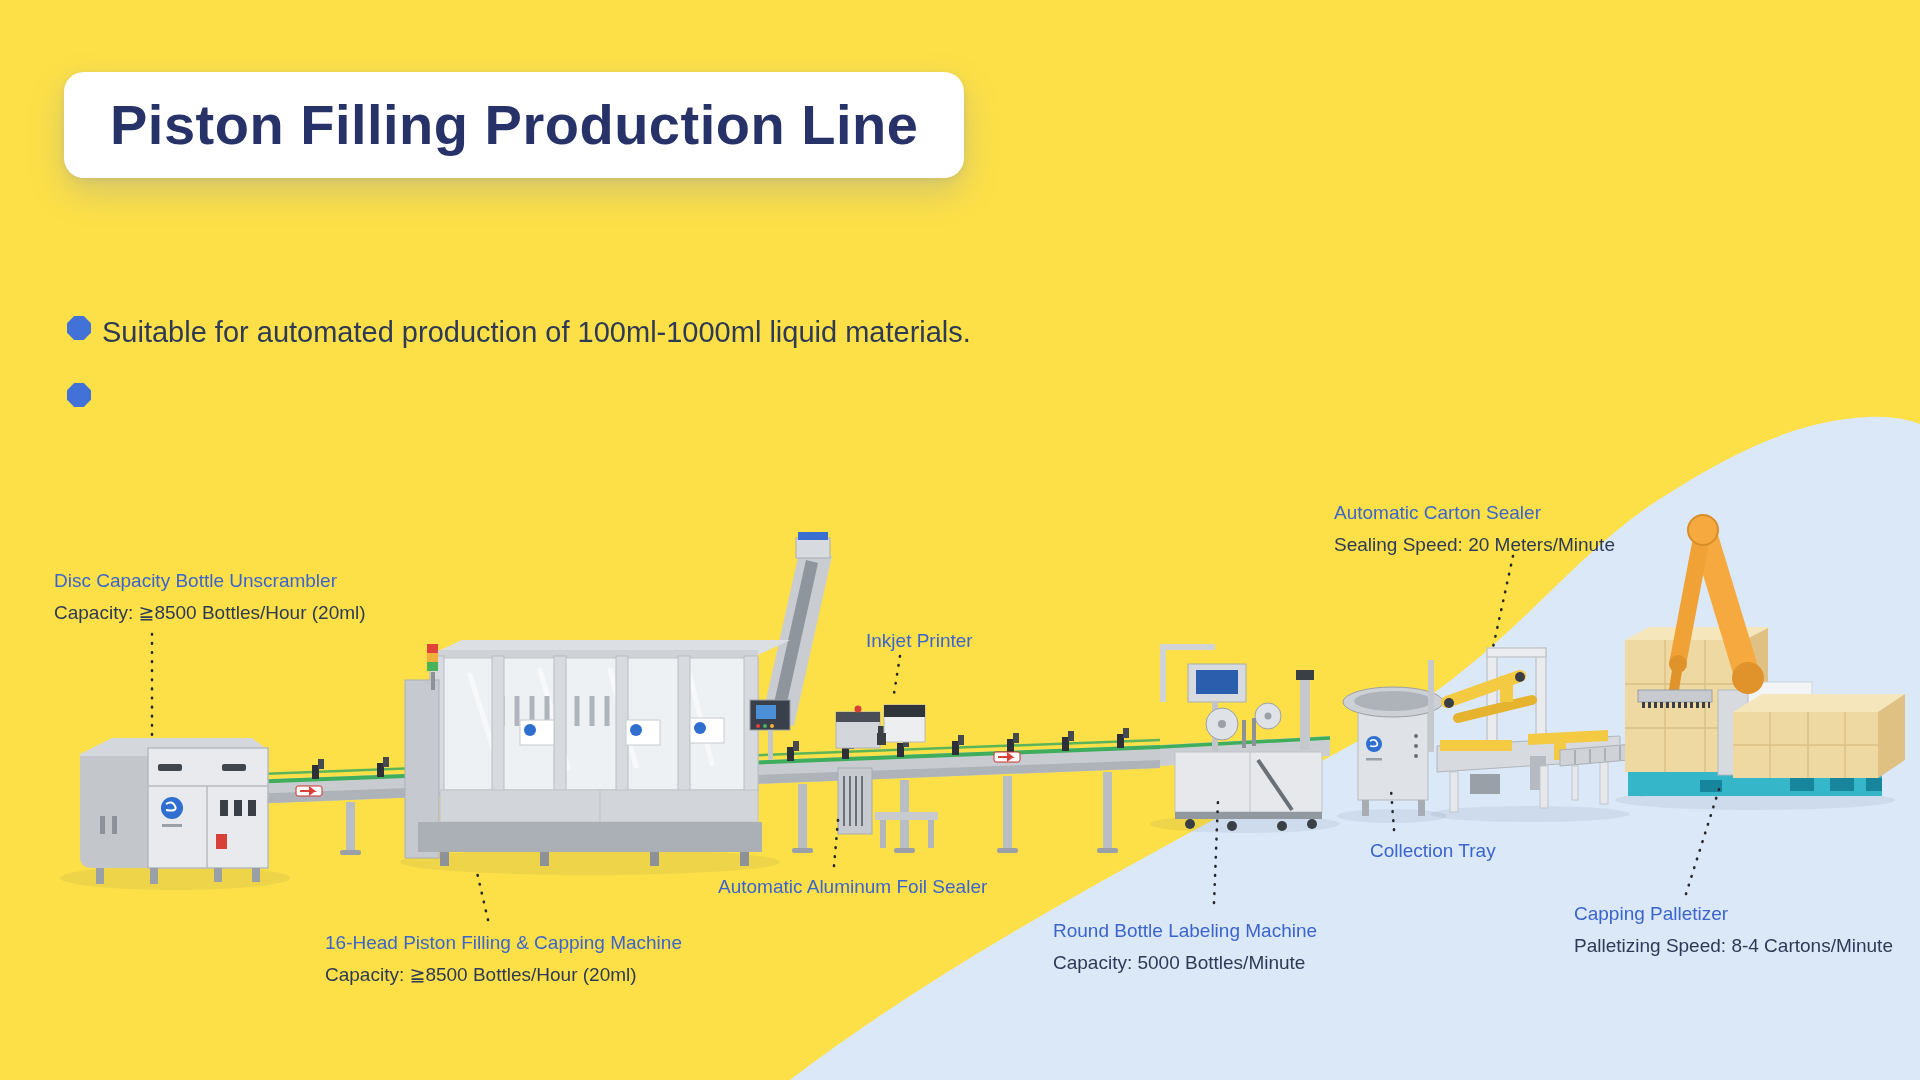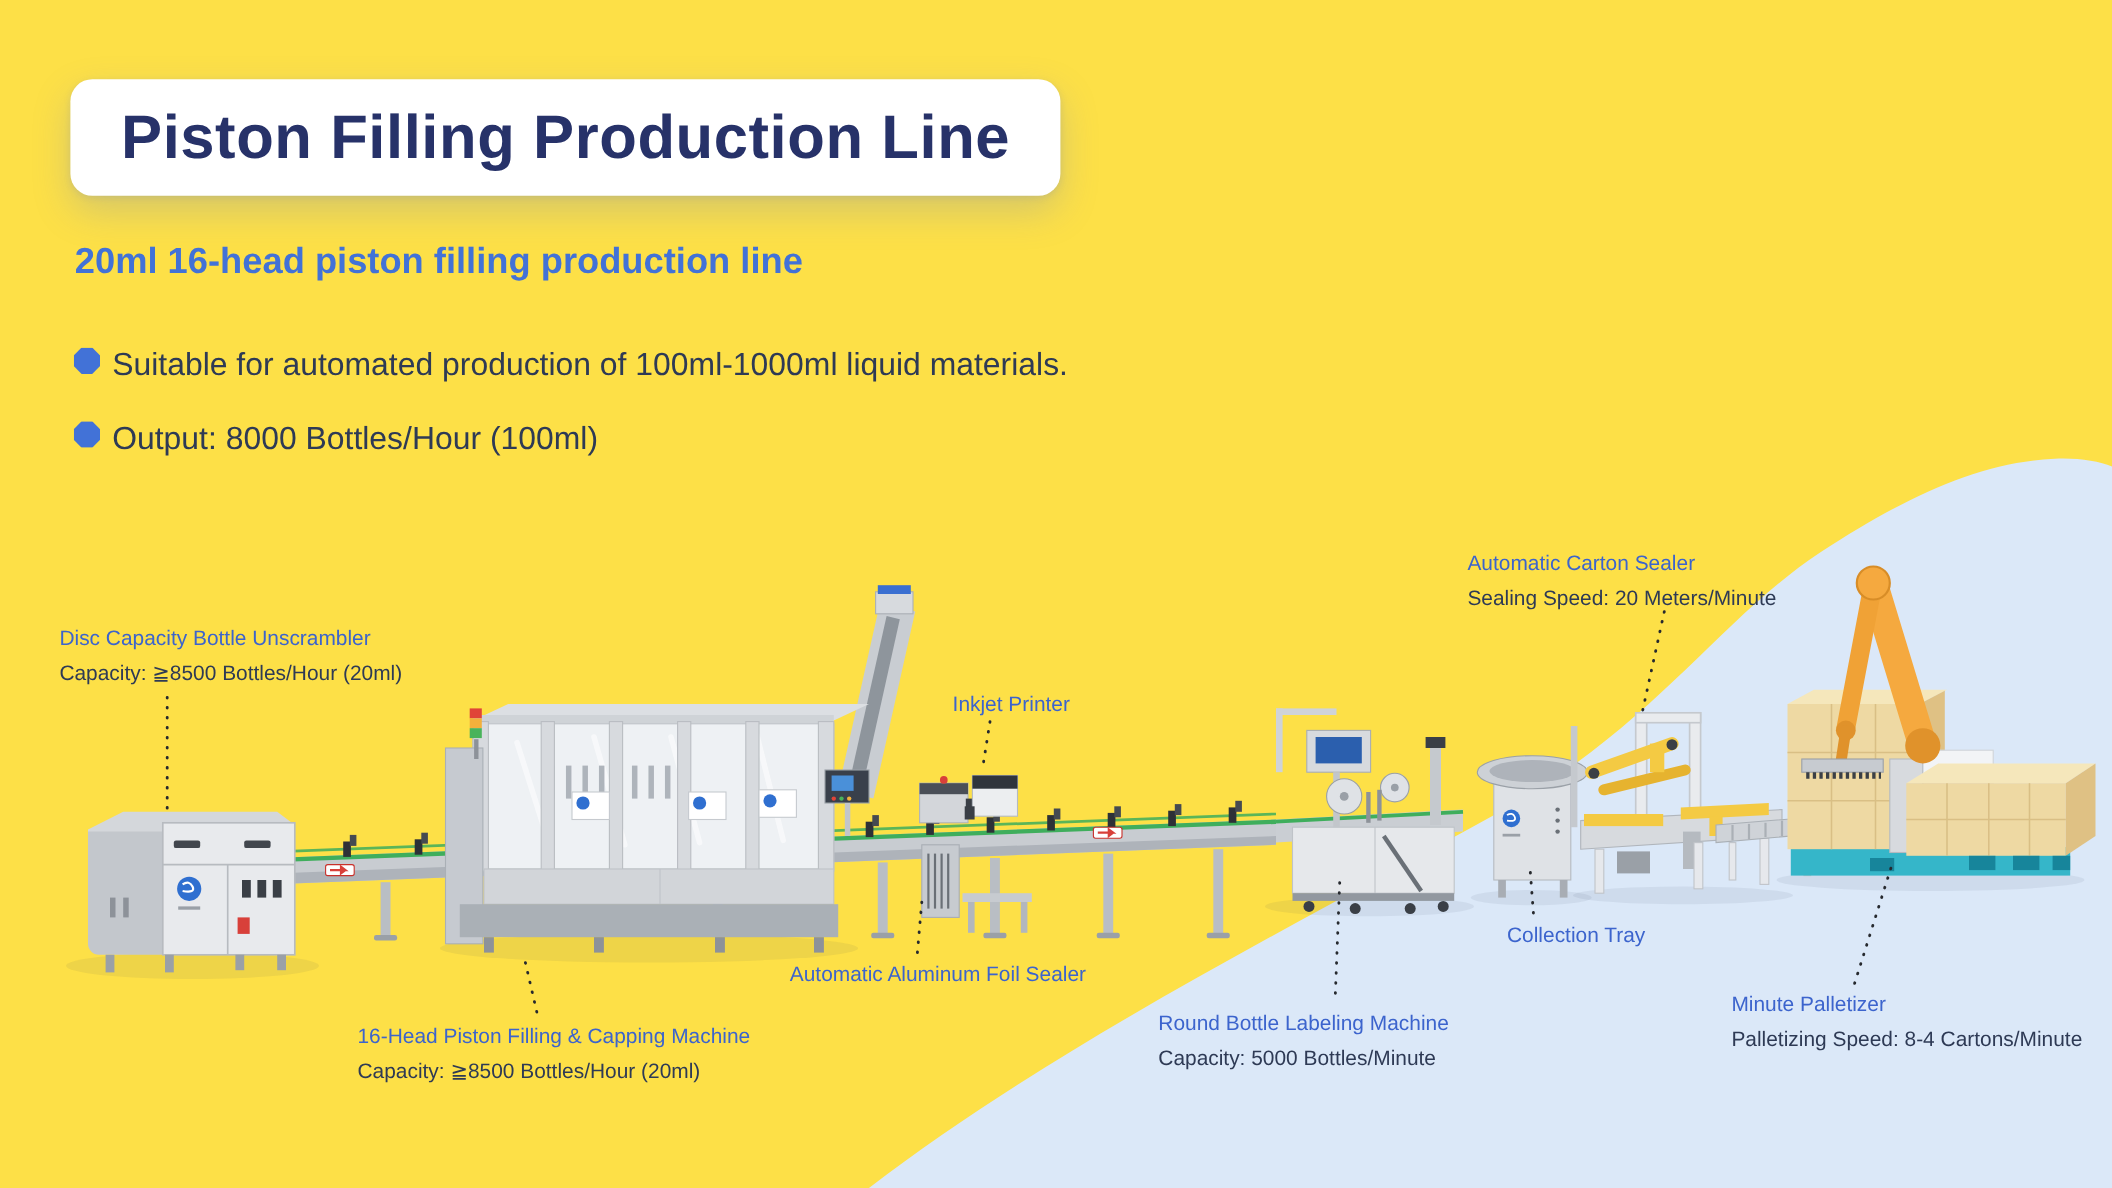--- a/index.html
+++ b/index.html
@@ -376,30 +376,28 @@
       <path class="leader" d="M1394 830 L1391 790"></path>
       <path class="leader" d="M1513 556 L1492 652"></path>
       <path class="leader" d="M1686 894 L1720 786"></path>
     </g>
   </svg>
 
   <div class="title-card">
     <h1>Piston Filling Production Line</h1>
   </div>
 
-  <div class="subtitle">20ml 16-head piston filling production line</div>
 
   <ul class="bullets">
     <li>
       <span class="octagon"></span>
       <span>Suitable for automated production of 100ml-1000ml liquid materials.</span>
     </li>
     <li>
       <span class="octagon"></span>
-      <span>Output: 8000 Bottles/Hour (100ml)</span>
     </li>
   </ul>
 
   <div class="m-label" style="left:54px;top:570px">
     <div class="t">Disc Capacity Bottle Unscrambler</div>
     <div class="d">Capacity: ≧8500 Bottles/Hour (20ml)</div>
   </div>
 
   <div class="m-label" style="left:325px;top:932px">
     <div class="t">16-Head Piston Filling &amp; Capping Machine</div>
@@ -422,17 +420,17 @@
   <div class="m-label" style="left:1370px;top:840px">
     <div class="t">Collection Tray</div>
   </div>
 
   <div class="m-label" style="left:1334px;top:502px">
     <div class="t">Automatic Carton Sealer</div>
     <div class="d">Sealing Speed: 20 Meters/Minute</div>
   </div>
 
   <div class="m-label" style="left:1574px;top:903px">
-    <div class="t">Minute Palletizer</div>
+    <div class="t">Capping Palletizer</div>
     <div class="d">Palletizing Speed: 8-4 Cartons/Minute</div>
   </div>
 
 </div>
 
 </body></html>

